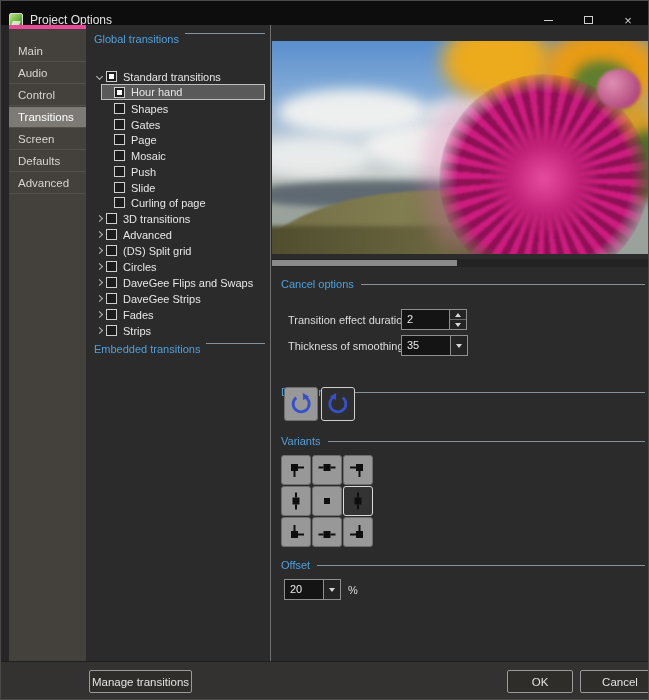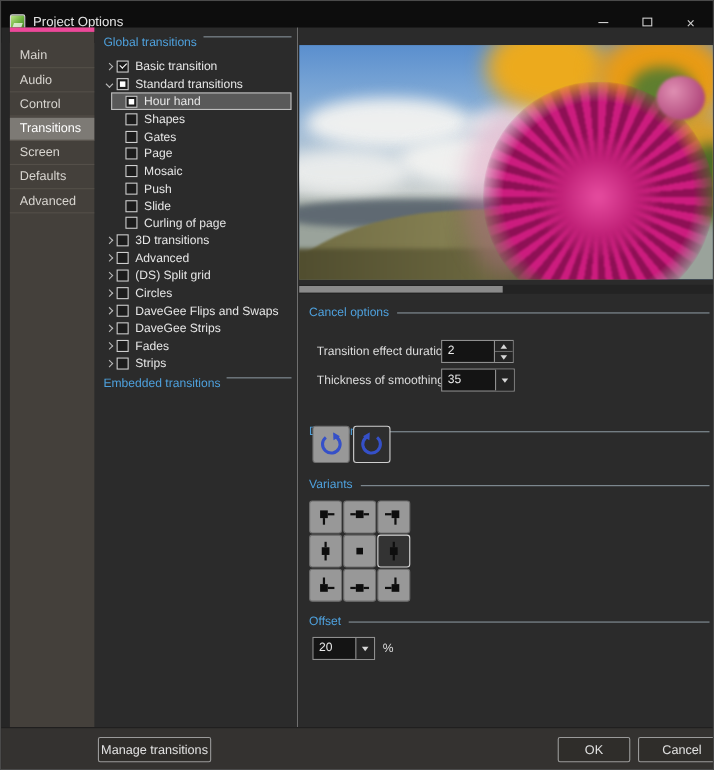--- a/index.html
+++ b/index.html
@@ -107,27 +107,20 @@
     <div class="sideitem" style="top:122px">Defaults</div>
     <div class="sideitem" style="top:144px">Advanced</div>
   </div>
 
   <div class="treepanel">
     <div class="treeheader" style="top:8px">
       <span>Global transitions</span>
         <span class="hline"></span>
     </div>
 
-    <div class="trow" style="top:28px">
-      <span class="gap">
-          <span class="chev right"></span>
-        </span>
-      <span class="cb checked"></span>
-      <span>Basic transition</span>
-    </div>
     <div class="trow" style="top:44px">
       <span class="gap">
           <span class="chev down"></span>
         </span>
       <span class="cb part"></span>
       <span>Standard transitions</span>
     </div>
     <div class="trow lvl1 sel" style="top:59px">
       <span class="gap"></span>
       <span class="cb part"></span>

